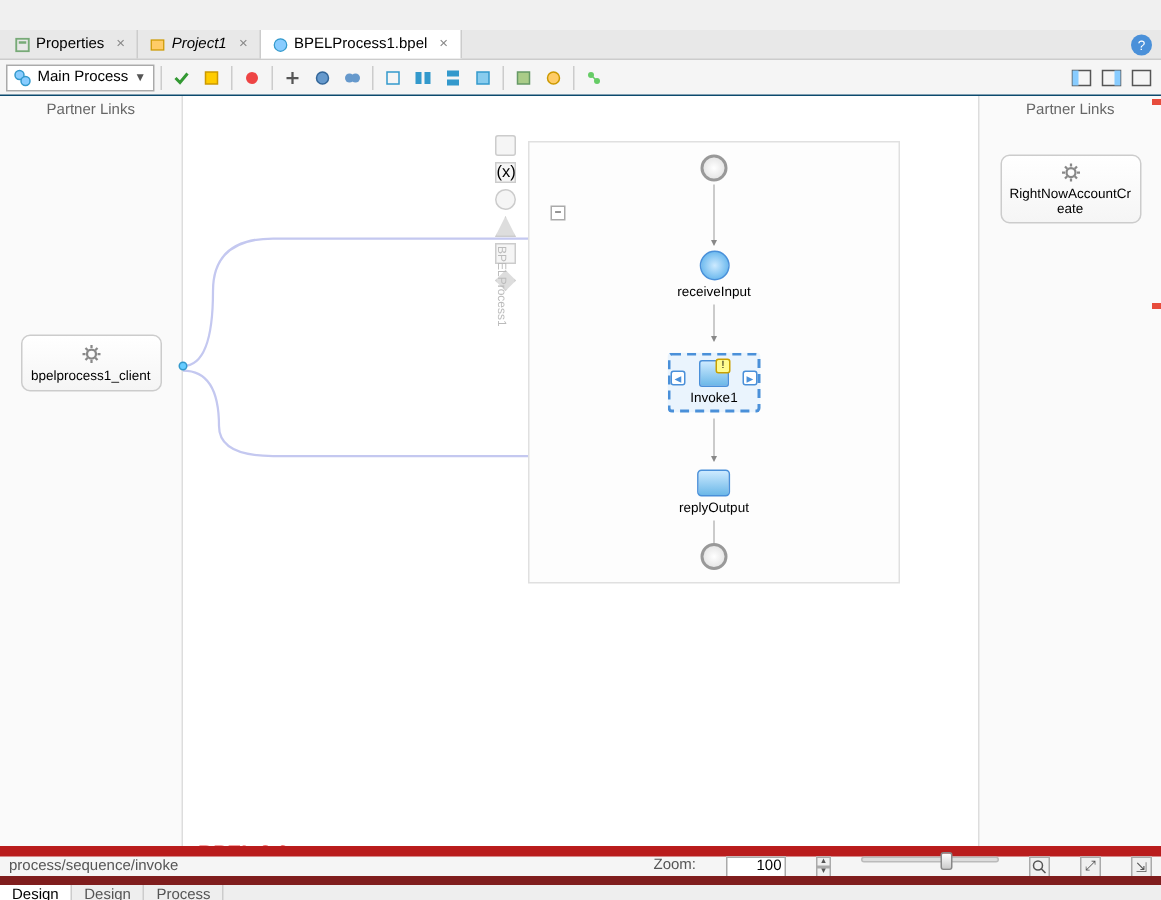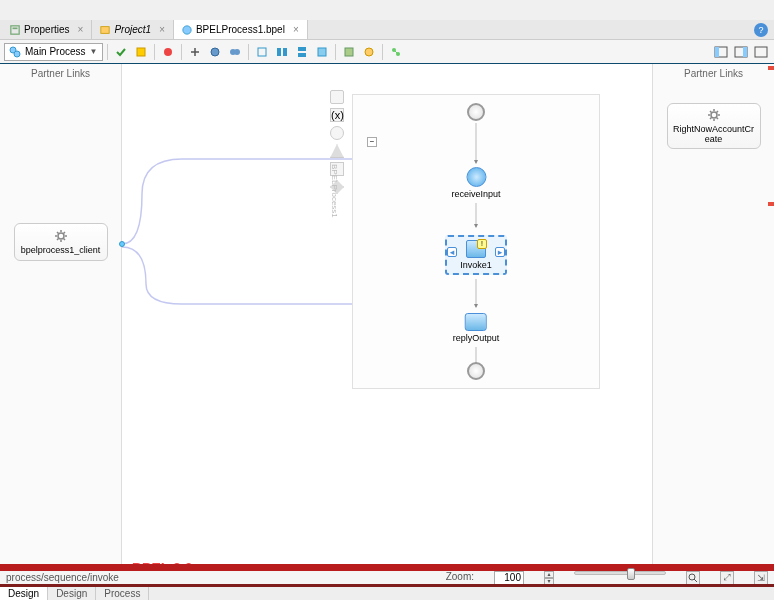--- a/index.html
+++ b/index.html
@@ -58,28 +58,28 @@
 
 .flow-line { position: absolute; left: 50%; width: 1px; background: #bbb; transform: translateX(-50%); }
 .flow-arrow { position: absolute; left: 50%; transform: translateX(-50%); font-size: 8px; color: #888; }
 
 svg.wires { position: absolute; left: 0; top: 0; width: 100%; height: 100%; pointer-events: none; }
 
 .red-marker { position: absolute; right: 0; width: 6px; height: 4px; background: #e74c3c; }
 
 .status-bar { position: absolute; bottom: 16px; left: 0; right: 0; height: 20px; border-top: 7px solid #b91c1c; background: #f5f5f5; display: flex; align-items: center; padding: 0 6px; font-size: 10px; color: #555; }
 .zoom-area { margin-left: auto; display: flex; gap: 20px; }
-.zoom-input { width: 30px; height: 14px; font-size: 10px; border: 1px solid #aaa; text-align: right; padding-right: 2px; }
+.zoom-input { width: 40px; height: 14px; font-size: 10px; border: 1px solid #aaa; text-align: right; padding-right: 2px; }
 .spinner { display: flex; flex-direction: column; }
 .spin-btn { width: 10px; height: 7px; border: 1px solid #aaa; background: #f0f0f0; font-size: 6px; text-align: center; line-height: 5px; cursor: pointer; }
 .slider { width: 92px; height: 4px; background: #ddd; border: 1px solid #bbb; position: relative; border-radius: 2px; }
 .slider-thumb { position: absolute; left: 52px; top: -4px; width: 8px; height: 12px; background: linear-gradient(#fff,#ccc); border: 1px solid #888; border-radius: 2px; cursor: pointer; }
 .status-btn { width: 14px; height: 14px; border: 1px solid #aaa; background: #f0f0f0; cursor: pointer; display: flex; align-items: center; justify-content: center; font-size: 9px; }
 
-.bottom-tabs { position: absolute; bottom: 0; left: 0; right: 0; height: 16px; background: #eee; border-top: 3px solid #7f1d1d; display: flex; font-size: 10px; }
+.bottom-tabs { position: absolute; bottom: 0; left: 0; right: 0; height: 16px; background: #eee; border-top: 6px solid #7f1d1d; display: flex; font-size: 10px; }
 .btab { padding: 1px 8px; border-right: 1px solid #ccc; cursor: pointer; color: #555; }
 .btab.active { background: #fff; color: #000; }
 
 .vert-label { position: absolute; left: 208px; top: 100px; writing-mode: vertical-rl; font-size: 8px; color: #bbb; }
 </style>
 </head>
 <body>
 
 <div class="tabs-bar">
   <div class="tab">

